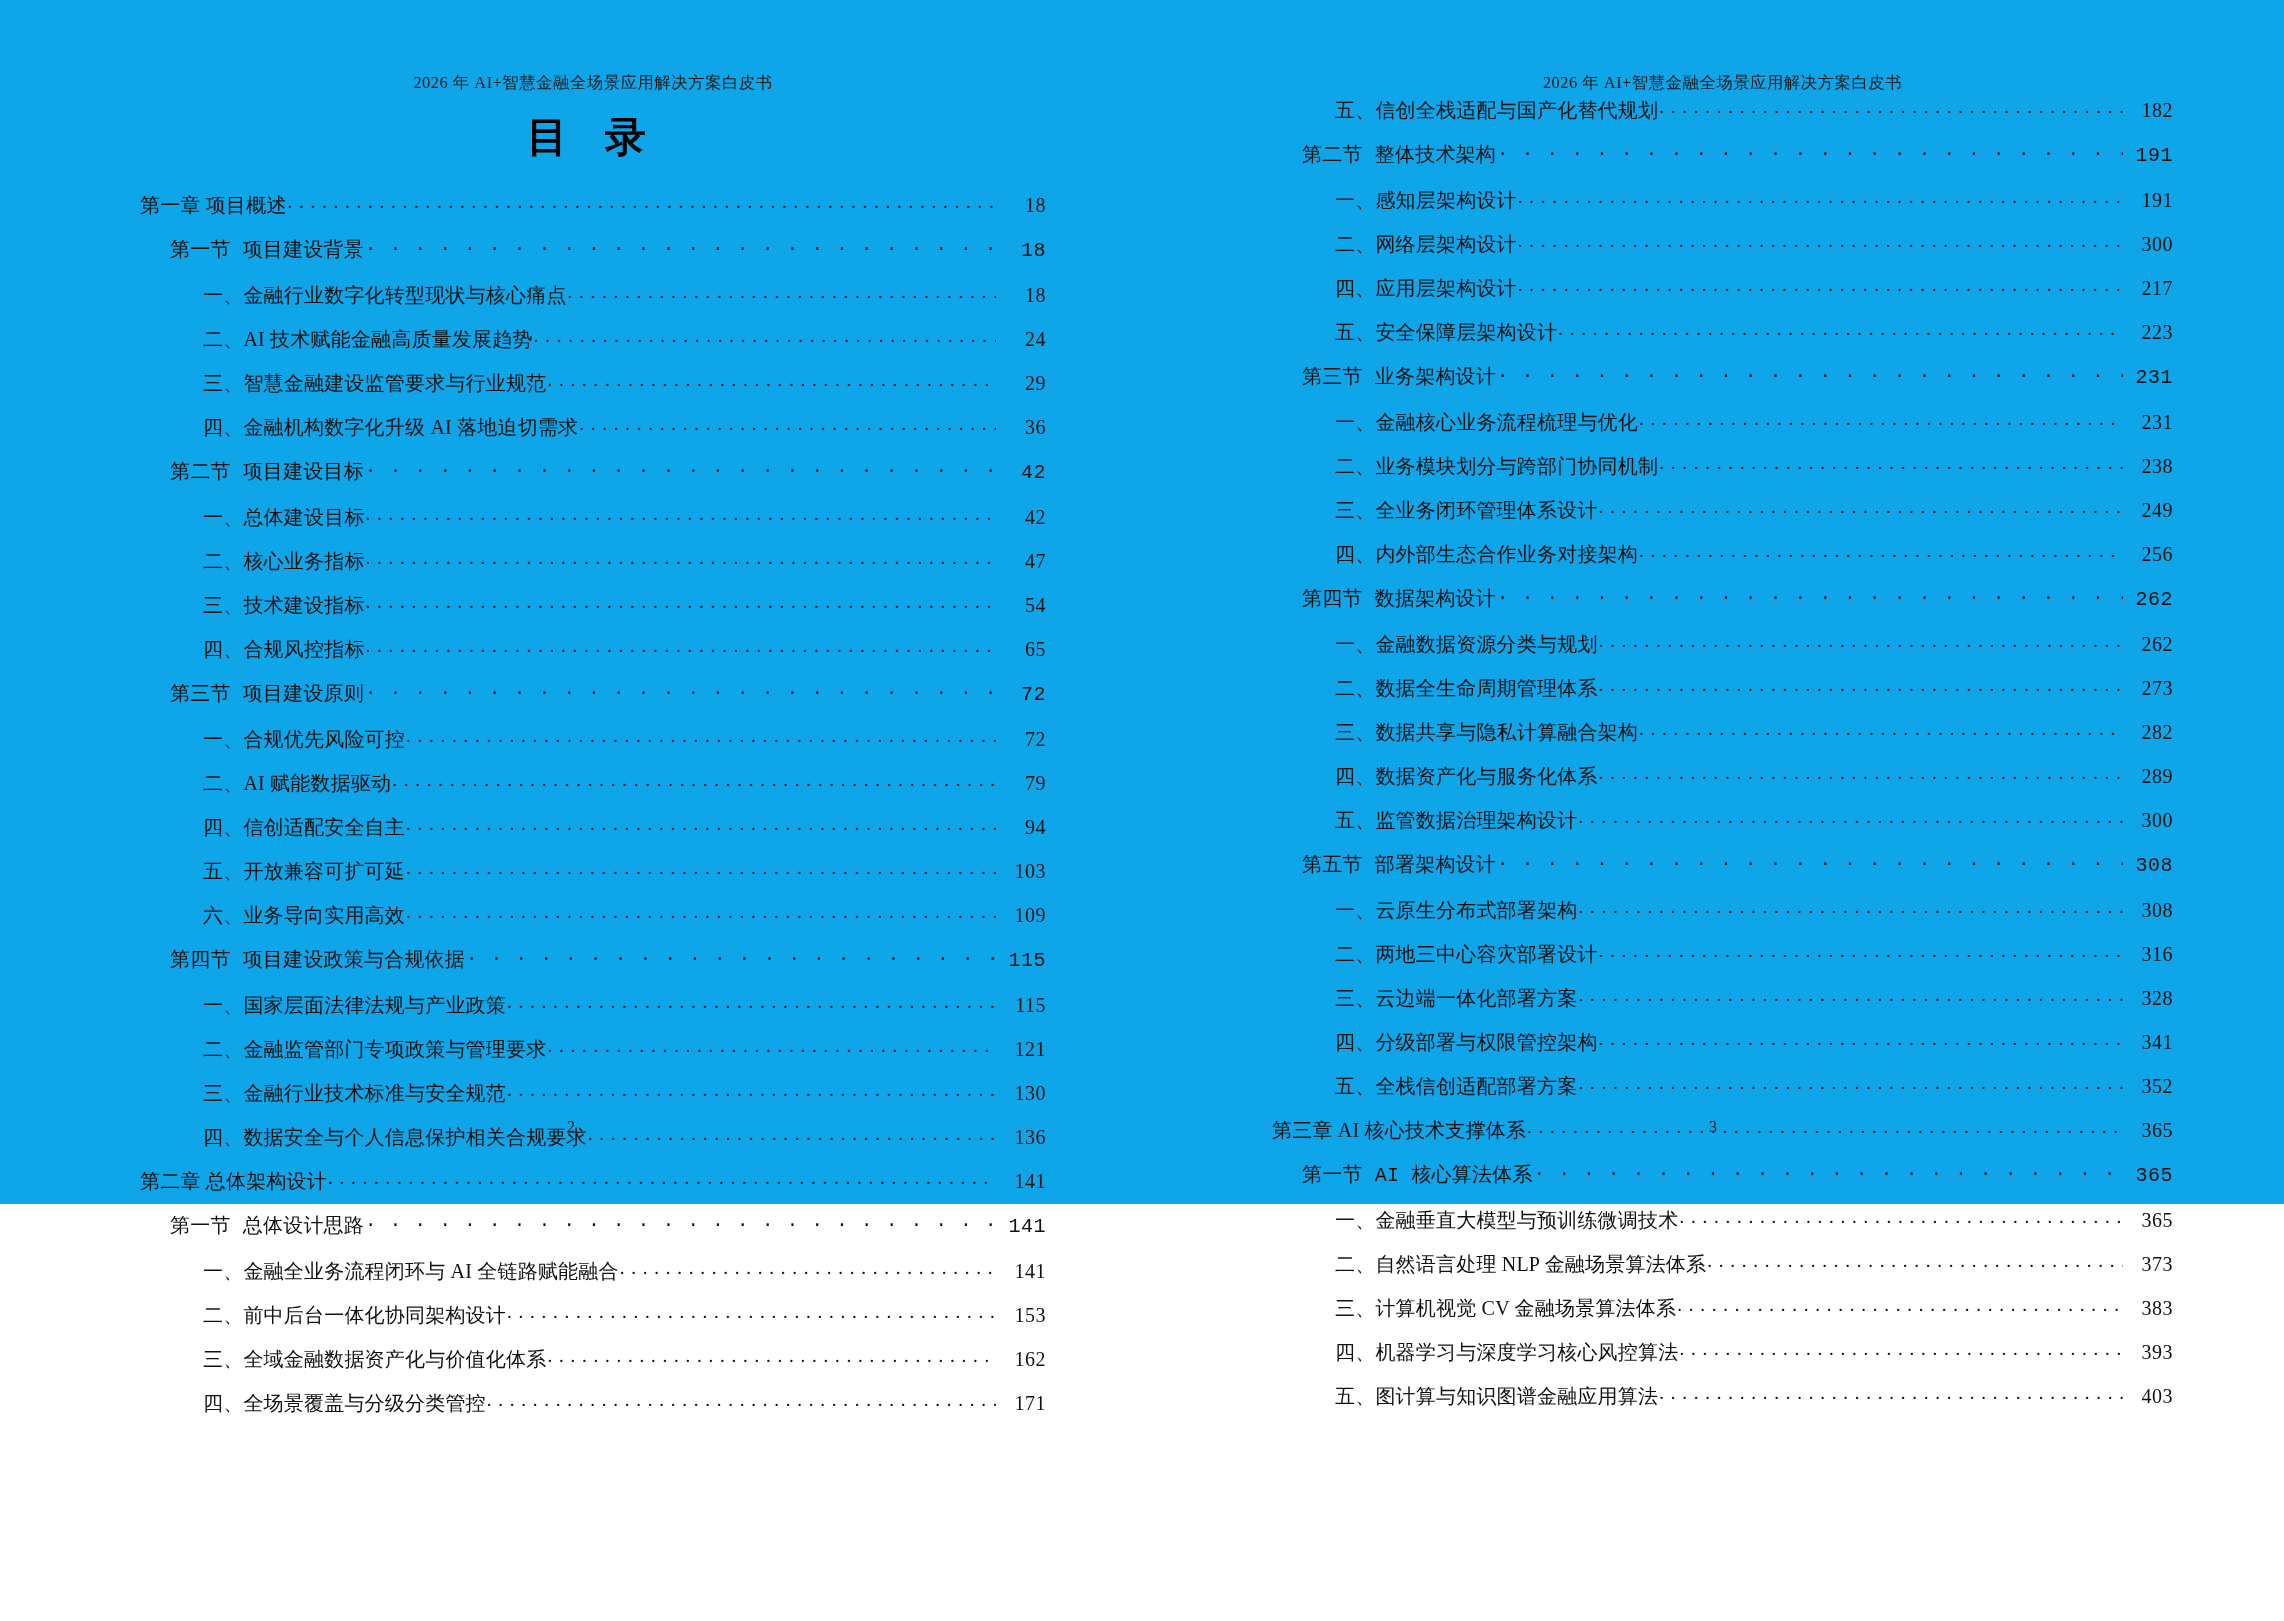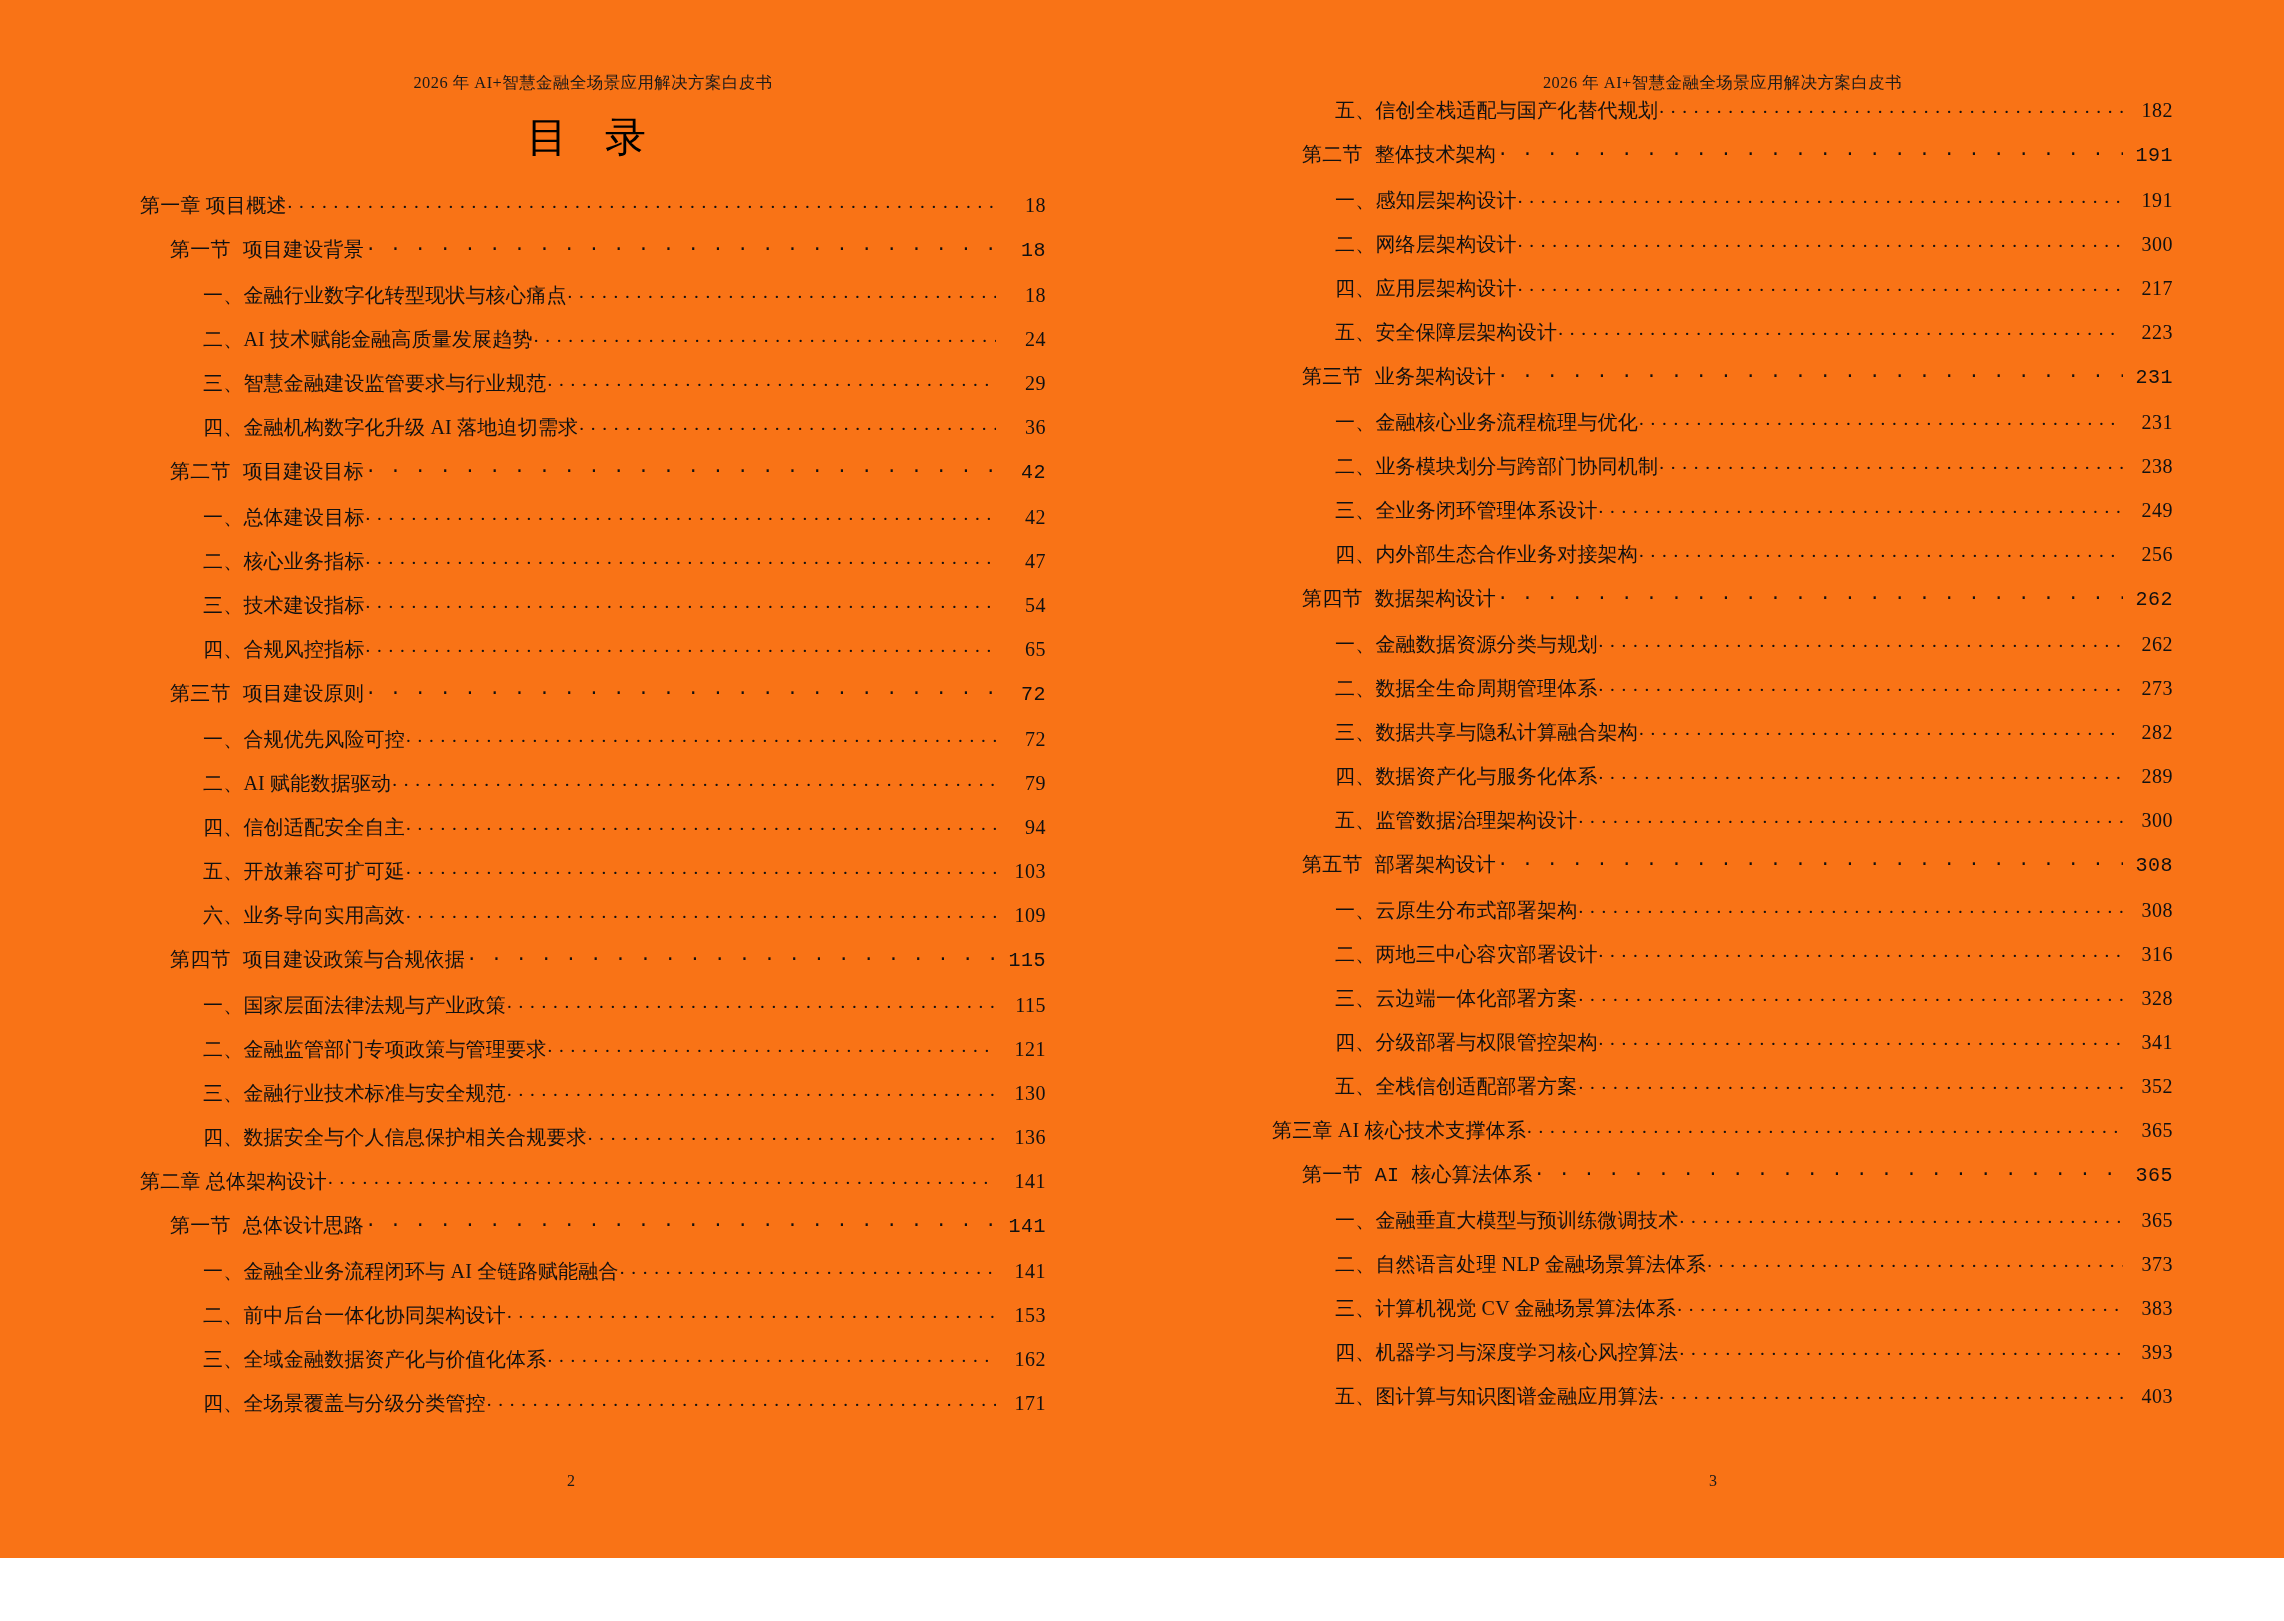--- a/index.html
+++ b/index.html
@@ -16,40 +16,40 @@
   }
   .spread {
     display: flex;
     width: 2284px;
     height: 1622px;
     box-sizing: border-box;
   }
   .page {
     position: relative;
     width: 1142px;
-    height: 1558px;
+    height: 1204px;
     box-sizing: border-box;
-    background: #f97316;
+    background: #0ea5e9;
   }
   .page-left  { padding: 72px 96px 0 140px; }
   .page-right { padding: 72px 111px 0 130px; }
 
   .running-head {
     text-align: center;
     font-size: 16.4px;
     letter-spacing: 0.5px;
     color: #1a1a1a;
     margin-bottom: 2.9px;
     white-space: nowrap;
   }
 
   .toc-title {
     text-align: center;
     font-size: 41px;
-    font-weight: normal;
+    font-weight: bold;
     letter-spacing: 13.5px;
     margin: 16.4px 0 27px 0;
     color: #000000;
   }
 
   .toc-list {
     list-style: none;
     margin: 0;
     padding: 0;
   }

